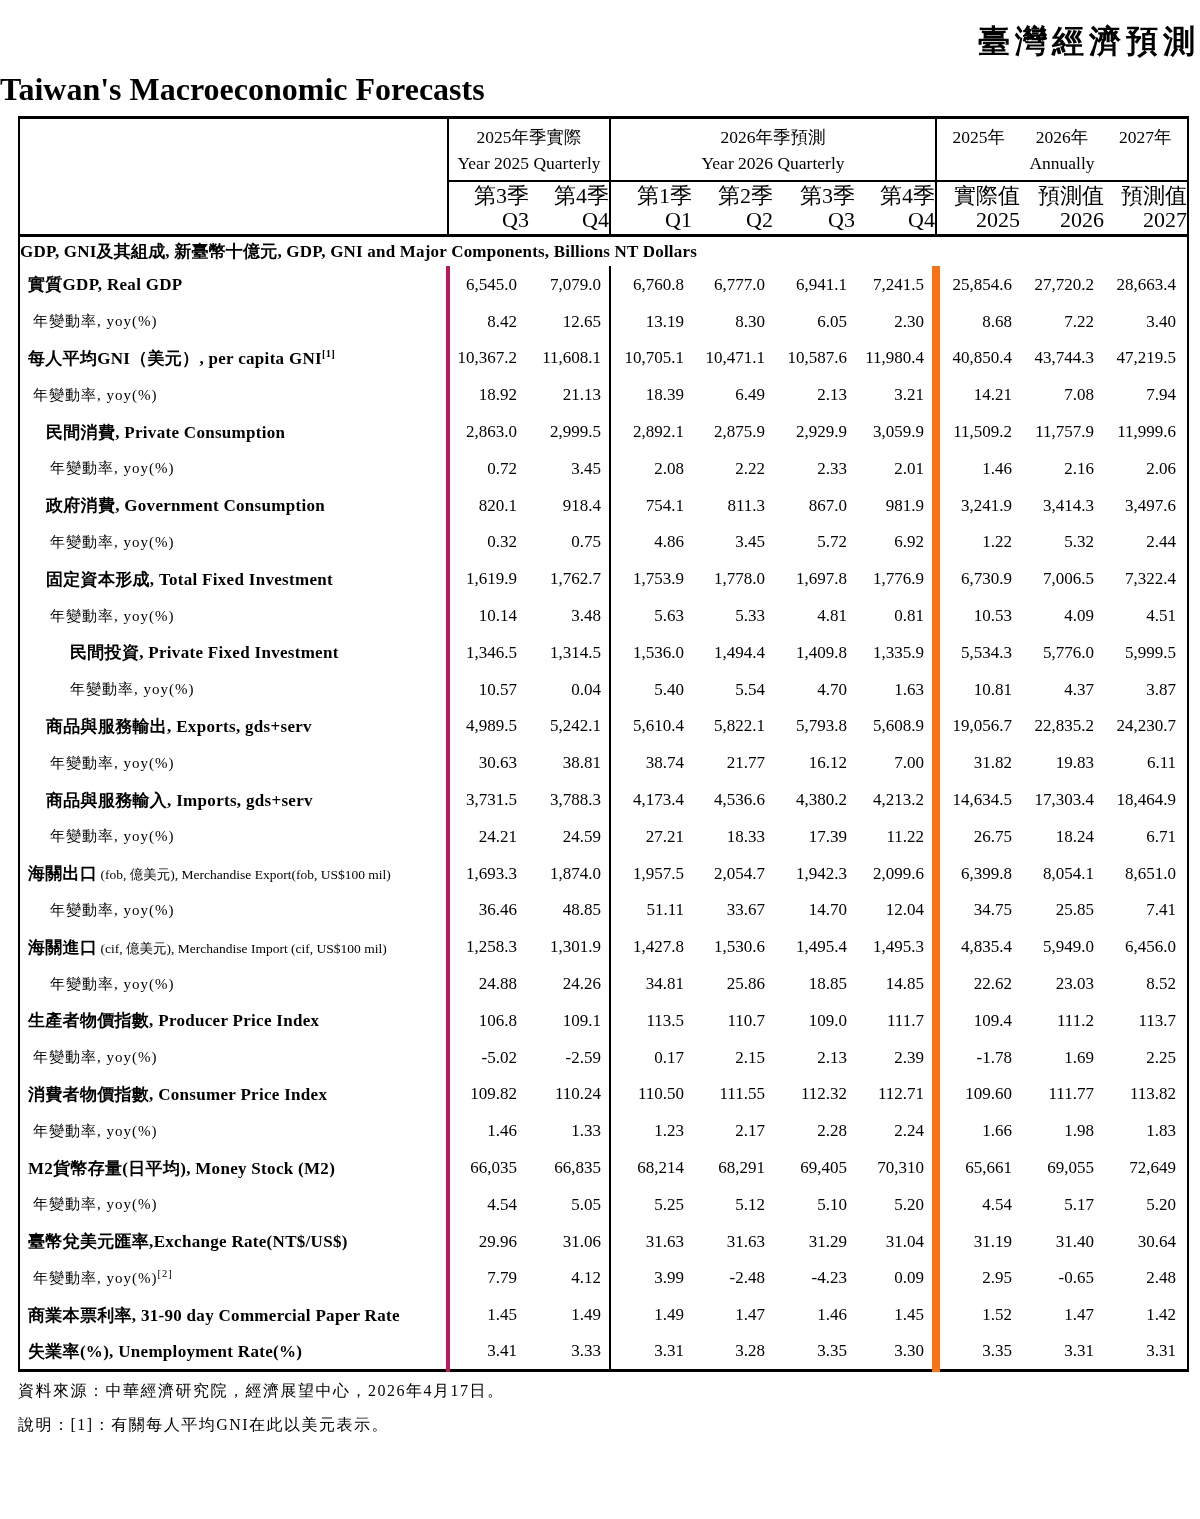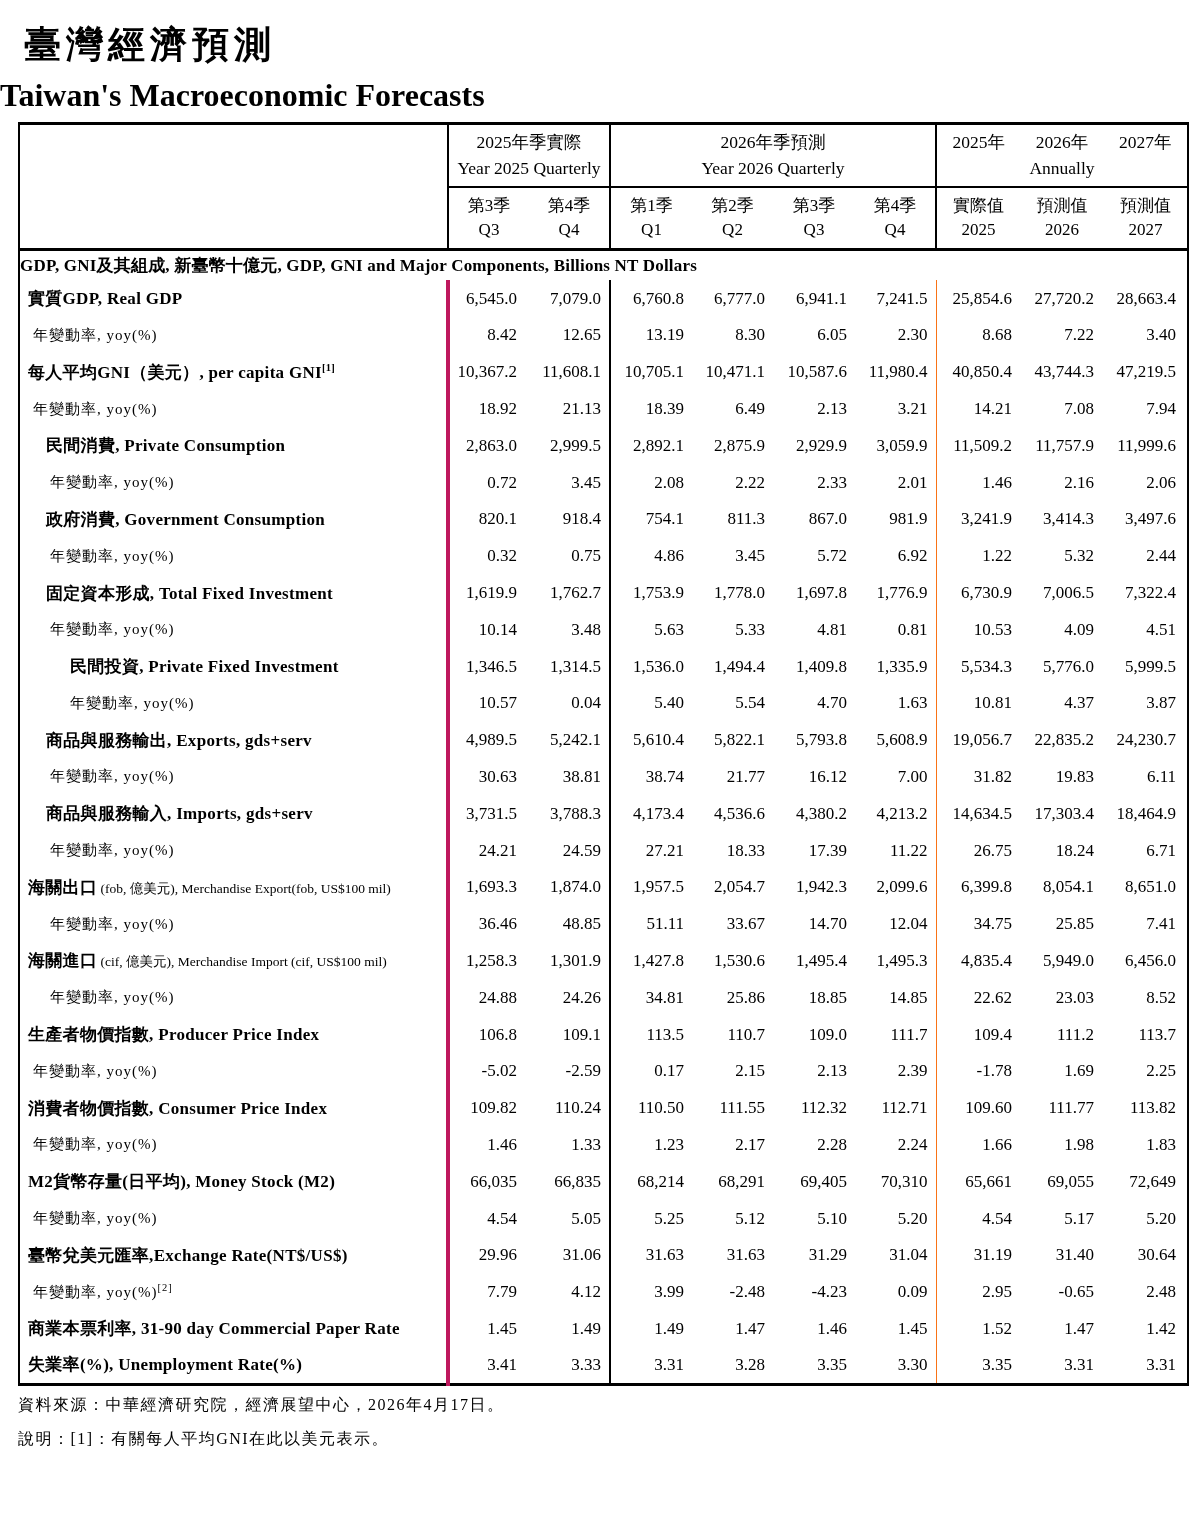--- a/index.html
+++ b/index.html
@@ -4,56 +4,55 @@
 <style>
   * { box-sizing: border-box; }
   html,body { margin:0; padding:0; }
   body {
     width:1200px; height:1519px;
     background:#ffffff; color:#000000;
     font-family:"Liberation Serif","DejaVu Serif",serif;
     overflow:hidden;
   }
   .title-zh {
-    text-align:left; font-weight:700; font-size:37px;
+    text-align:right; font-weight:700; font-size:32px;
     letter-spacing:5px; margin:23px 0 0 0; line-height:1.15;
     font-family:"DejaVu Serif","Liberation Serif",serif;
-    padding-left:24px;
   }
   .title-en {
     text-align:left; font-weight:700; font-size:32px;
     margin:12px 0 9px 0; line-height:1.1;
   }
   table.forecast {
     border-collapse:collapse; table-layout:fixed;
     margin-left:18px; width:1169px;
     border-left:2px solid #000; border-right:2px solid #000;
     border-top:3px solid #000; border-bottom:3px solid #000;
   }
   th, td { padding:0; font-weight:400; }
   .h1row th { height:64px; vertical-align:middle; text-align:center; font-size:17.5px; }
   .h1row th.grp { border-bottom:2px solid #000; }
   .h1row th div { line-height:26px; }
-  .h2row th { height:62px; vertical-align:middle; text-align:center; font-size:17px; border-bottom:3px solid #000; }
+  .h2row th { height:54px; vertical-align:middle; text-align:right; font-size:22px; border-bottom:3px solid #000; }
   .h2row th div { line-height:24px; }
   .vr { border-right:2px solid #000; }
   .corner { border-right:2px solid #000; border-bottom:3px solid #000; }
   .years { display:flex; width:100%; }
   .years span { flex:1; text-align:center; }
   .section-row td { height:31px; vertical-align:middle; font-weight:700; font-size:17px; letter-spacing:0.2px; }
   tbody tr.data { height:36.8px; }
   td.lbl { vertical-align:middle; font-size:17px; border-right:4px solid #be185d; letter-spacing:0.3px; }
   td.lbl.b { font-weight:700; }
   td.lbl.yoy-style { font-size:15px; font-weight:400; letter-spacing:1px; }
   td.lbl .sfx { font-weight:400; font-size:13.5px; letter-spacing:0; }
   td.lbl sup { font-size:10.5px; }
   td.num { vertical-align:middle; text-align:right; font-size:17px; padding-right:8px; }
   td.c0 { padding-right:12px; }
   td.c1 { border-right:2px solid #000; }
-  td.c5 { border-right:1px solid #f97316; }
+  td.c5 { border-right:8px solid #f97316; }
   td.c6 { padding-right:8px; }
   td.c7 { padding-right:10px; }
   td.c8 { padding-right:11px; }
   .l0   { padding-left:8px; }
   .yoy0 { padding-left:13px; }
   .l1   { padding-left:26px; }
   .yoy1 { padding-left:30px; }
   .l2   { padding-left:50px; }
   .yoy2 { padding-left:50px; }
   .footer { margin:9px 0 0 18px; font-size:16px; }

